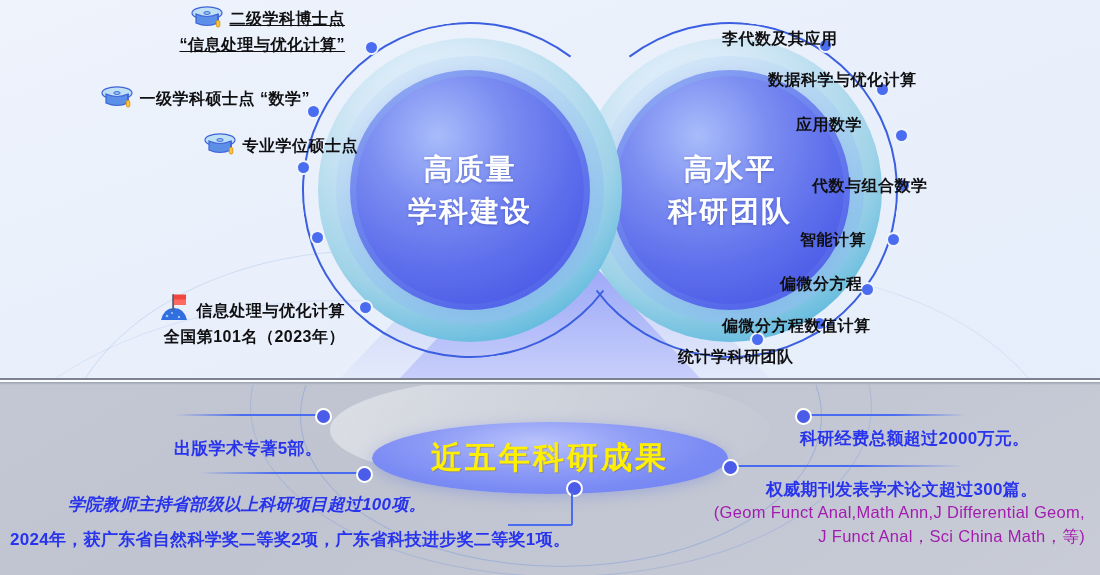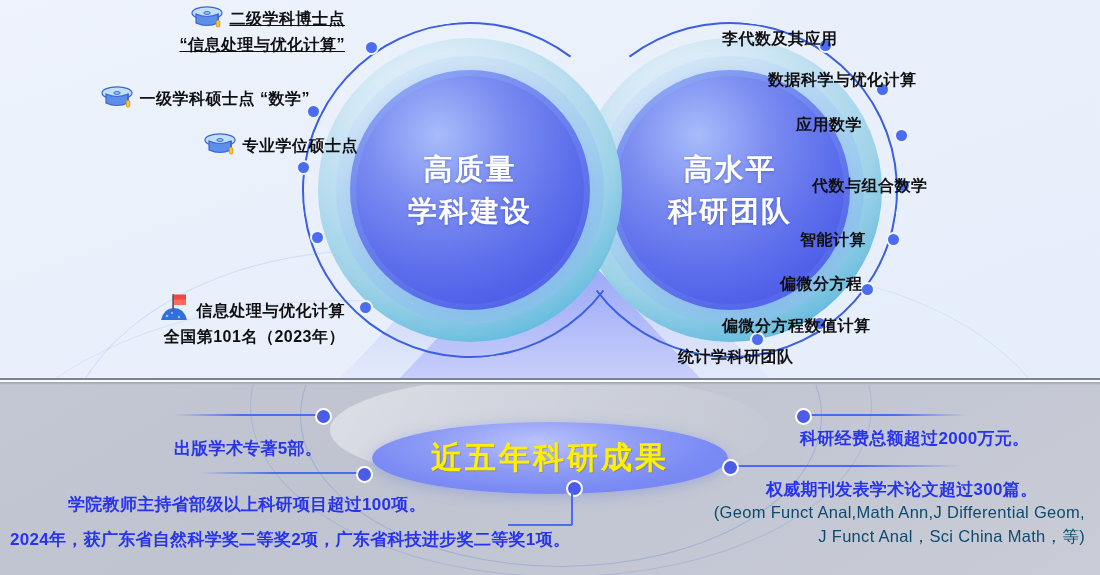--- a/index.html
+++ b/index.html
@@ -115,21 +115,21 @@
   .conn-line{position:absolute;height:2px;}
   .conn-l{background:linear-gradient(to left,#4a6cf0 55%,rgba(74,108,240,0) 100%);}
   .conn-r{background:linear-gradient(to right,#4a6cf0 55%,rgba(74,108,240,0) 100%);}
   .elbow-v{position:absolute;width:2px;background:#4a6cf0;}
   .elbow-h{position:absolute;height:2px;background:#4a6cf0;}
   .bnode{position:absolute;width:13px;height:13px;border-radius:50%;
          background:#4a5ce8;border:2px solid #ffffff;}
 
   .bottom-text{position:absolute;color:#2833ee;font-weight:700;font-size:17px;
                white-space:nowrap;letter-spacing:.3px;}
-  .bottom-text.en{font-weight:400;font-size:16.5px;color:#0c4a6e;}
+  .bottom-text.en{font-weight:400;font-size:16.5px;color:#a21caf;}
   .bt-right{text-align:right;}
 </style>
 </head>
 <body>
 
 <div id="stage">
 
   <div id="top-panel">
 
     <div class="faint-arc" style="left:60px;top:250px;width:620px;height:420px;"></div>
@@ -274,21 +274,21 @@
   <div id="banner">
     <span class="btxt">近五年科研成果</span>
   </div>
 
   <div class="conn-line conn-l" style="left:175px;top:414px;width:150px;"></div>
   <div class="bnode" style="left:315px;top:408px;"></div>
   <div class="bottom-text" style="left:174px;top:437px;">出版学术专著5部。</div>
 
   <div class="conn-line conn-l" style="left:200px;top:472px;width:165px;"></div>
   <div class="bnode" style="left:356px;top:466px;"></div>
-  <div class="bottom-text" style="left:68px;top:493px;">学院教师主持省部级以上科研项目超过100项。</div>
+  <div class="bottom-text" style="left:68px;top:493px;font-style:italic;">学院教师主持省部级以上科研项目超过100项。</div>
 
   <div class="bnode" style="left:566px;top:480px;"></div>
   <div class="elbow-v" style="left:571px;top:492px;height:33px;"></div>
   <div class="elbow-h" style="left:508px;top:524px;width:64px;"></div>
   <div class="bottom-text" style="left:10px;top:528px;">2024年，获广东省自然科学奖二等奖2项，广东省科技进步奖二等奖1项。</div>
 
   <div class="conn-line conn-r" style="left:806px;top:414px;width:160px;"></div>
   <div class="bnode" style="left:795px;top:408px;"></div>
   <div class="bottom-text" style="left:800px;top:427px;">科研经费总额超过2000万元。</div>
 

